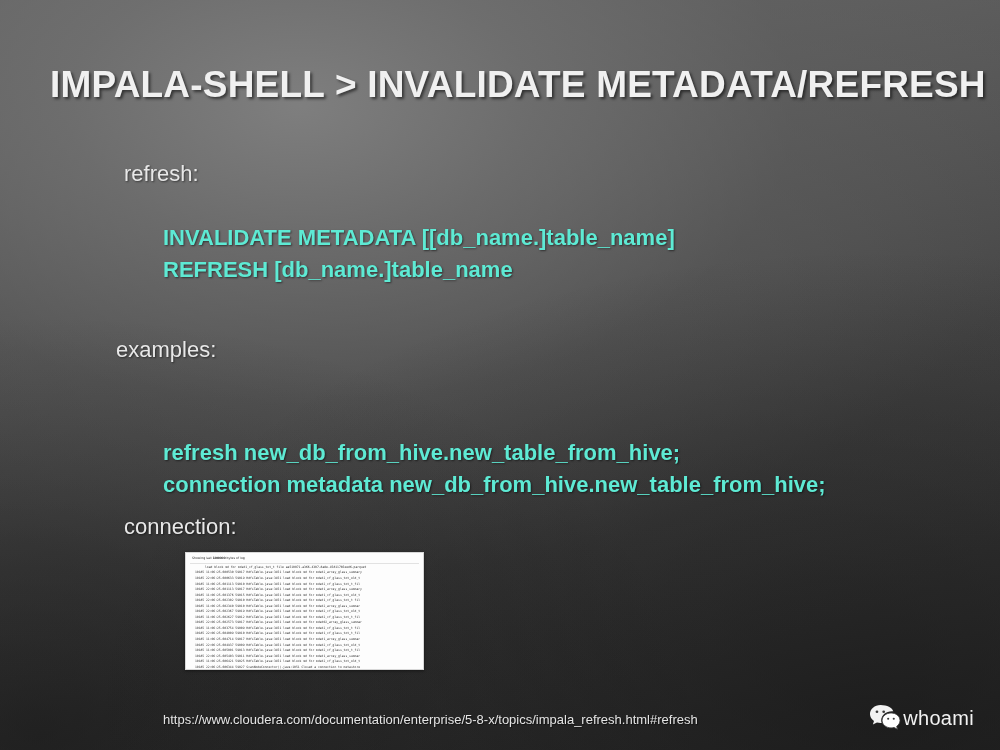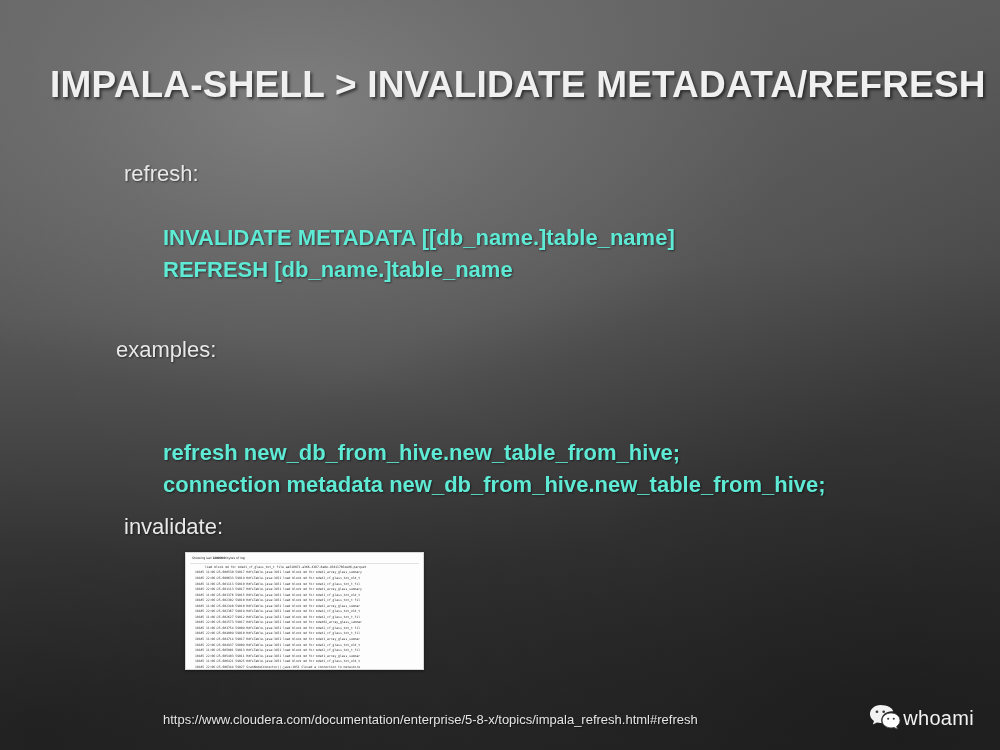--- a/index.html
+++ b/index.html
@@ -187,21 +187,21 @@
       <span class="line">REFRESH [db_name.]table_name</span>
     </div>
 
     <div class="section-label" id="label-examples">examples:</div>
 
     <div class="code-block" id="block-examples">
       <span class="line">refresh new_db_from_hive.new_table_from_hive;</span>
       <span class="line">connection metadata new_db_from_hive.new_table_from_hive;</span>
     </div>
 
-    <div class="section-label" id="label-performance">invalidate:</div>
+    <div class="section-label" id="label-performance">connection:</div>
 
     <div id="log-figure">
       <div class="log-header">
         <span>Showing last </span><b>100000</b><span> bytes of log</span>
       </div>
       <div class="log-rule"></div>
       <div class="log-body" id="log-body">
           <span class="log-line" style="padding-left: 10px;">load block md for mdat1_cf_glass_tot_t file aa510071-a366-4307-8a8e-45811785eed6.parquet</span>
           <span class="log-line">10185 11:06:25.600530 59017 HdfsTable.java:3451 load block md for mdat2_array_glass_summary</span>
           <span class="log-line">10185 22:06:25.600633 59019 HdfsTable.java:3451 load block md for mdat2_cf_glass_tot_old_t</span>

